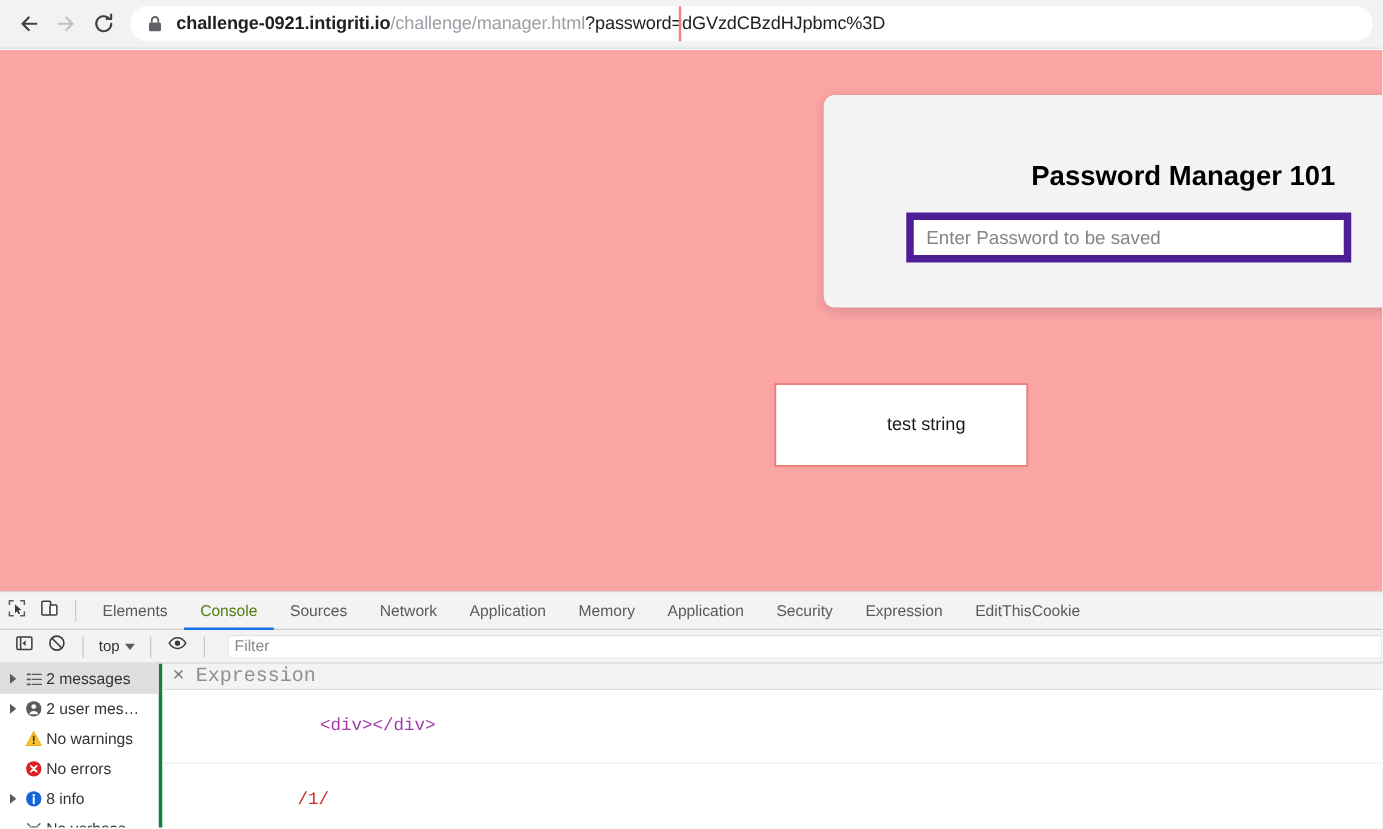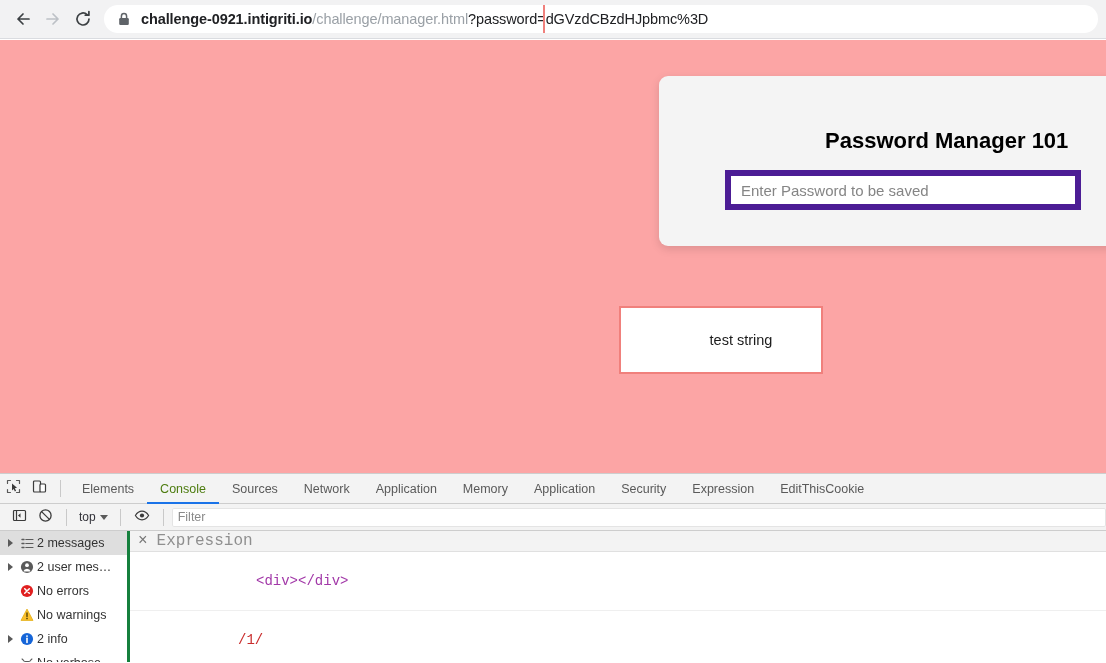--- a/index.html
+++ b/index.html
@@ -223,20 +223,21 @@
   }
   .caret-dn {
     width: 0; height: 0;
     border-left: 4px solid transparent;
     border-right: 4px solid transparent;
     border-top: 5px solid #5a5a5a;
   }
   .filter-input {
     flex: 1 1 auto;
     height: 19px;
+    margin-left: 10px;
     margin-right: 0;
     border: none;
     background: #ffffff;
     border-radius: 2px;
     font-size: 12.5px;
     color: #b91c1c;
     padding: 0 6px;
     box-sizing: border-box;
     font-family: "Liberation Sans", sans-serif;
     outline: none;
@@ -469,51 +470,51 @@
               <path d="M3.3 11.4a3.9 3.9 0 0 1 7.4 0z" fill="#fff"></path>
             </svg>
           </span>
           <span class="cs-label">2 user mes…</span>
         </div>
 
         <div class="cs-row">
           <span class="cs-tri"></span>
           <span class="cs-ico">
             <svg width="14" height="14" viewBox="0 0 14 14">
-              <circle cx="7" cy="7" r="6.1" fill="#e02020"></circle>
-              <path d="M4.7 4.7l4.6 4.6M9.3 4.7l-4.6 4.6" stroke="#fff" stroke-width="1.5" stroke-linecap="round"></path>
-            </svg>
-          </span>
-          <span class="cs-label">No errors</span>
-        </div>
-
-        <div class="cs-row">
-          <span class="cs-tri"></span>
-          <span class="cs-ico">
-            <svg width="14" height="14" viewBox="0 0 14 14">
               <path d="M7 1.1l6 11.3H1z" fill="#fbc02d" stroke="#e0a800" stroke-width="0.7"></path>
               <path d="M7 5v3.6" stroke="#4a3a00" stroke-width="1.3" stroke-linecap="round"></path>
               <circle cx="7" cy="10.6" r="0.8" fill="#4a3a00"></circle>
             </svg>
           </span>
           <span class="cs-label">No warnings</span>
+        </div>
+
+        <div class="cs-row">
+          <span class="cs-tri"></span>
+          <span class="cs-ico">
+            <svg width="14" height="14" viewBox="0 0 14 14">
+              <circle cx="7" cy="7" r="6.1" fill="#e02020"></circle>
+              <path d="M4.7 4.7l4.6 4.6M9.3 4.7l-4.6 4.6" stroke="#fff" stroke-width="1.5" stroke-linecap="round"></path>
+            </svg>
+          </span>
+          <span class="cs-label">No errors</span>
         </div>
 
         <div class="cs-row">
           <span class="cs-tri">
               <i></i>
             </span>
           <span class="cs-ico">
             <svg width="14" height="14" viewBox="0 0 14 14">
               <circle cx="7" cy="7" r="6.1" fill="#1565d8"></circle>
               <circle cx="7" cy="4.1" r="0.95" fill="#fff"></circle>
               <path d="M7 6.2v4.3" stroke="#fff" stroke-width="1.6" stroke-linecap="round"></path>
             </svg>
           </span>
-          <span class="cs-label">2 info</span>
+          <span class="cs-label">8 info</span>
         </div>
 
         <div class="cs-row">
           <span class="cs-tri"></span>
           <span class="cs-ico">
             <svg width="14" height="14" viewBox="0 0 14 14">
               <rect x="3" y="5" width="8" height="6" rx="2.6" fill="#5a5a5a"></rect>
               <path d="M3 7H0.6M11 7h2.4M3.8 4.6L2.1 3M10.2 4.6L11.9 3M3.8 9.8L2.1 11.6M10.2 9.8l1.7 1.8" stroke="#5a5a5a" stroke-width="1.1" stroke-linecap="round"></path>
             </svg>
           </span>

